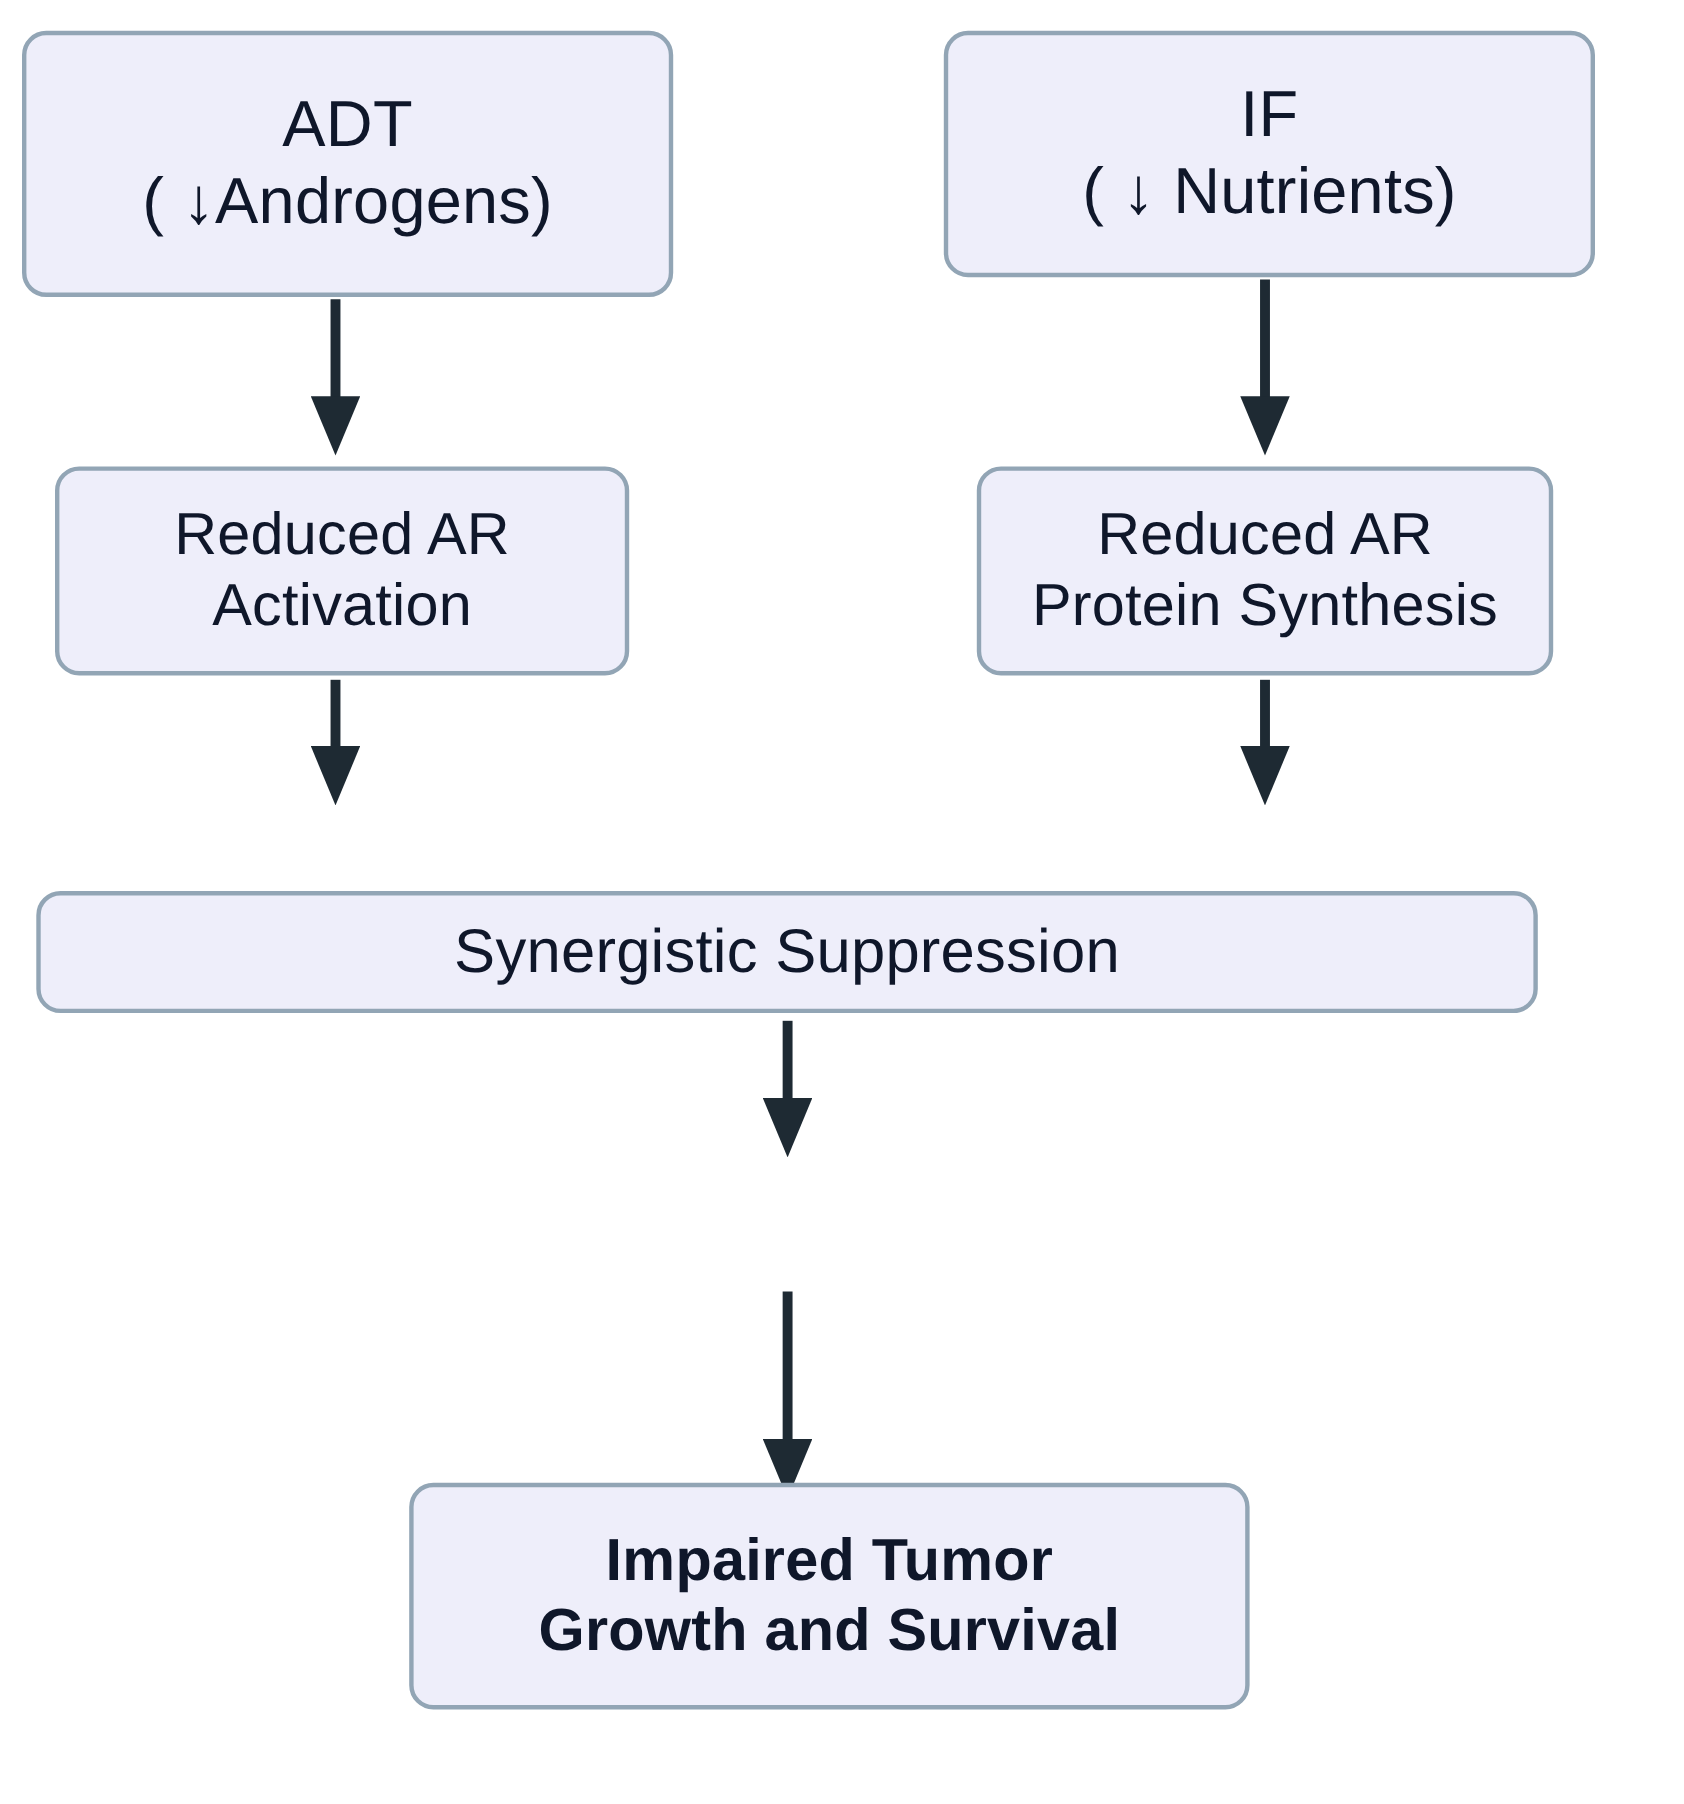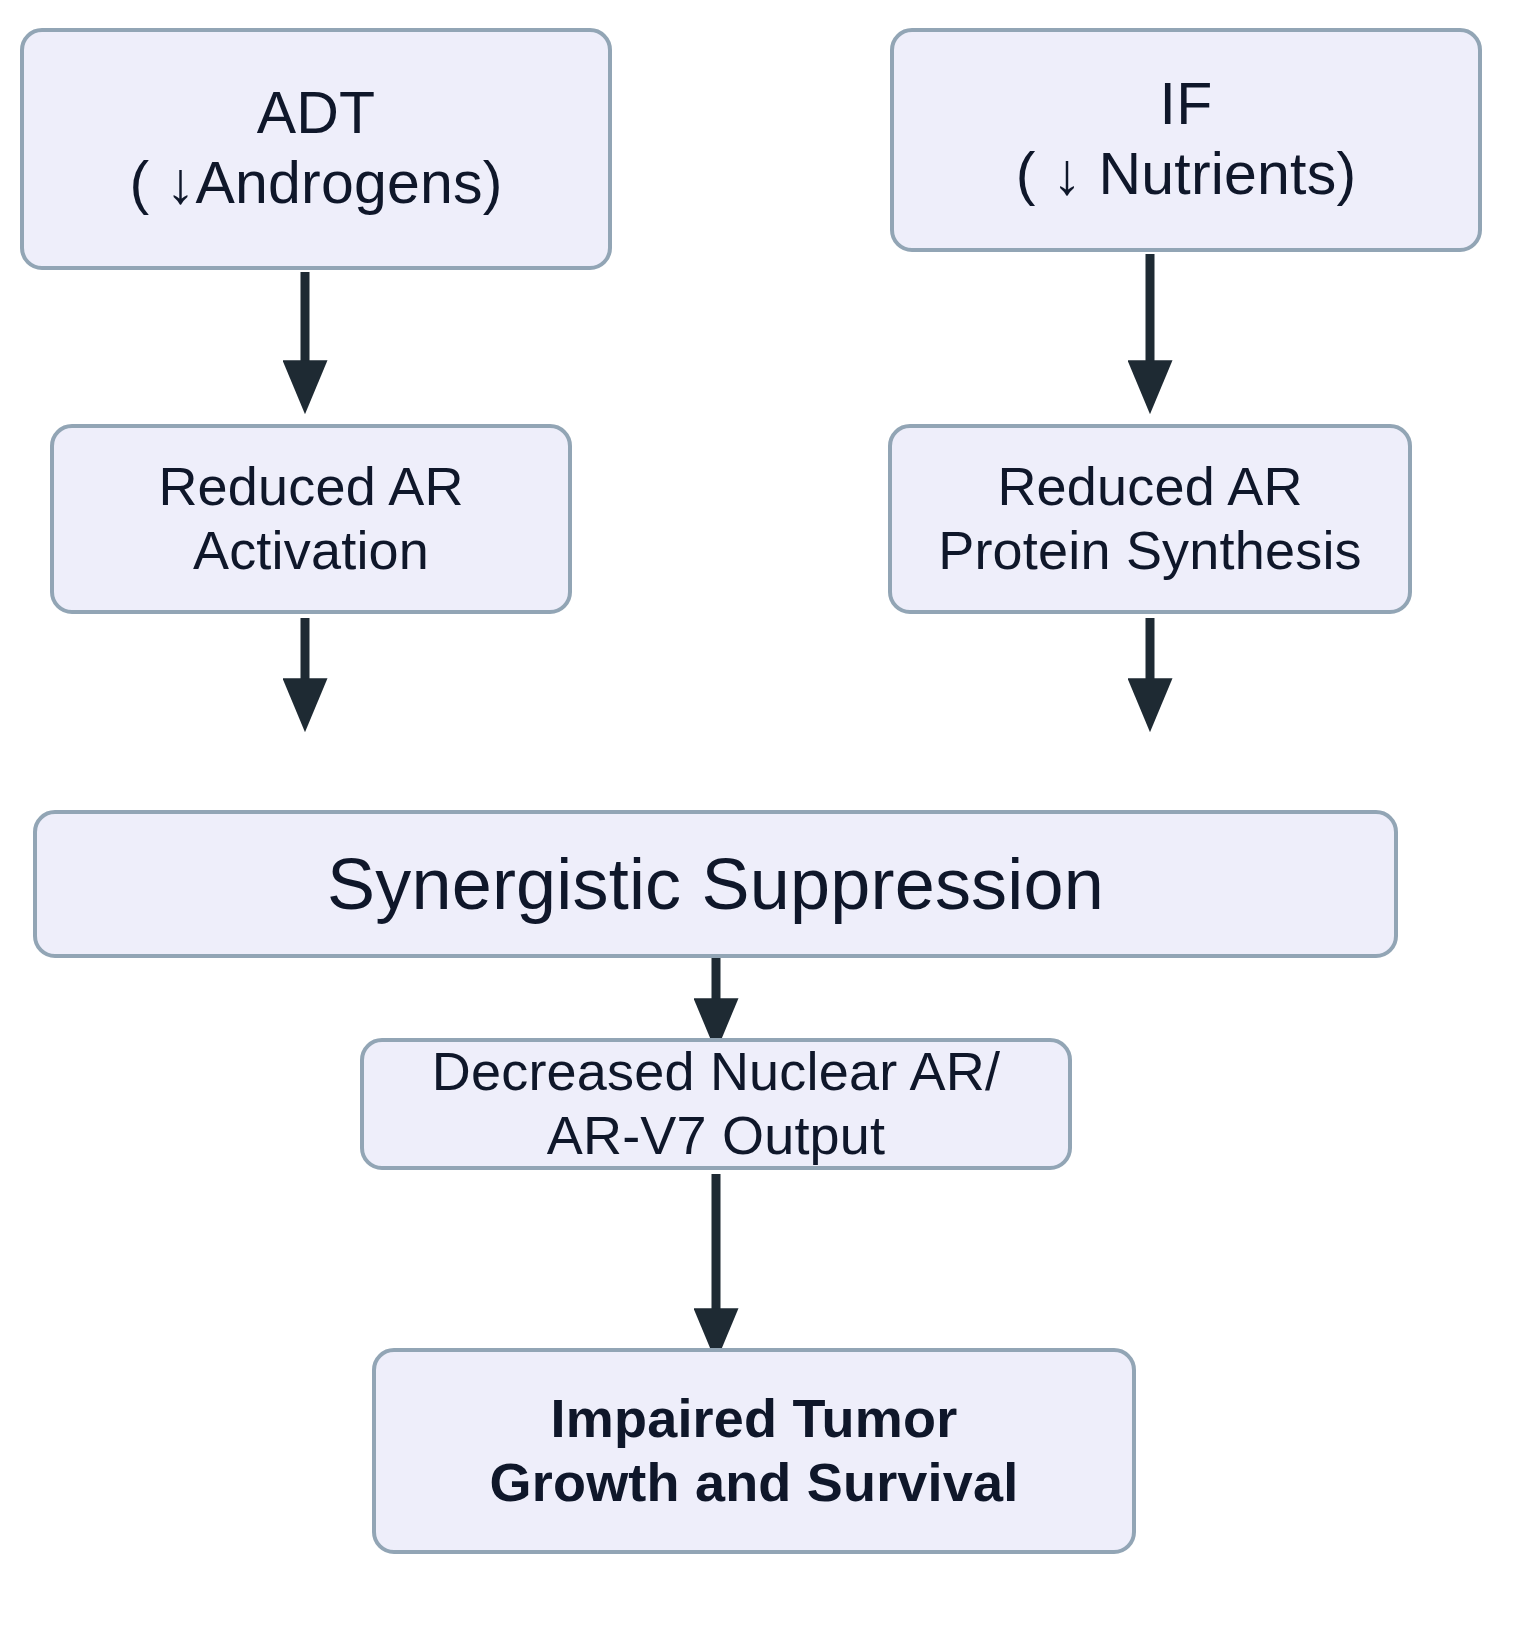--- a/index.html
+++ b/index.html
@@ -39,24 +39,24 @@
     line-height: 1.18;
     letter-spacing: 0.2px;
   }
   .node .label {
     display: block;
     width: 100%;
     white-space: pre-line;
   }
   
   #node-adt         { left: 20px;  top: 28px;   width: 592px;  height: 242px; font-size: 59px; }
-  #node-if          { left: 858px; top: 28px;   width: 592px;  height: 224px; font-size: 59px; margin-left: 32px; }
+  #node-if          { left: 858px; top: 28px;   width: 592px;  height: 224px; font-size: 59px; }
   #node-reduced-ar-activation { left: 50px;  top: 424px;  width: 522px;  height: 190px; font-size: 54px; }
   #node-reduced-ar-protein    { left: 888px; top: 424px;  width: 524px;  height: 190px; font-size: 54px; }
-  #node-synergistic { left: 33px;  top: 810px;  width: 1365px; height: 148px; font-size: 72px; }
+  #node-synergistic { left: 33px;  top: 810px;  width: 1365px; height: 111px; font-size: 56px; }
   #node-decreased   { left: 360px; top: 1038px; width: 712px;  height: 132px; font-size: 54px; }
   #node-impaired    { left: 372px; top: 1348px; width: 764px;  height: 206px; font-size: 54px; font-weight: bold; }
   #node-impaired .label { font-weight: bold; }
 </style>
 </head>
 <body>
 
 <div id="canvas">
 
   <svg id="edges" viewBox="0 0 1531 1640" width="1531" height="1640" aria-hidden="true">
@@ -93,23 +93,19 @@
 
   <div class="node" id="node-reduced-ar-protein">
     <span class="label">Reduced AR
 Protein Synthesis</span>
   </div>
 
   <div class="node" id="node-synergistic">
     <span class="label">Synergistic Suppression</span>
   </div>
 
-  <div class="node" id="node-decreased">
-    <span class="label">Decreased Nuclear AR/
-AR-V7 Output</span>
-  </div>
 
   <div class="node" id="node-impaired">
     <span class="label">Impaired Tumor
 Growth and Survival</span>
   </div>
 
 </div>
 
 </body></html>

